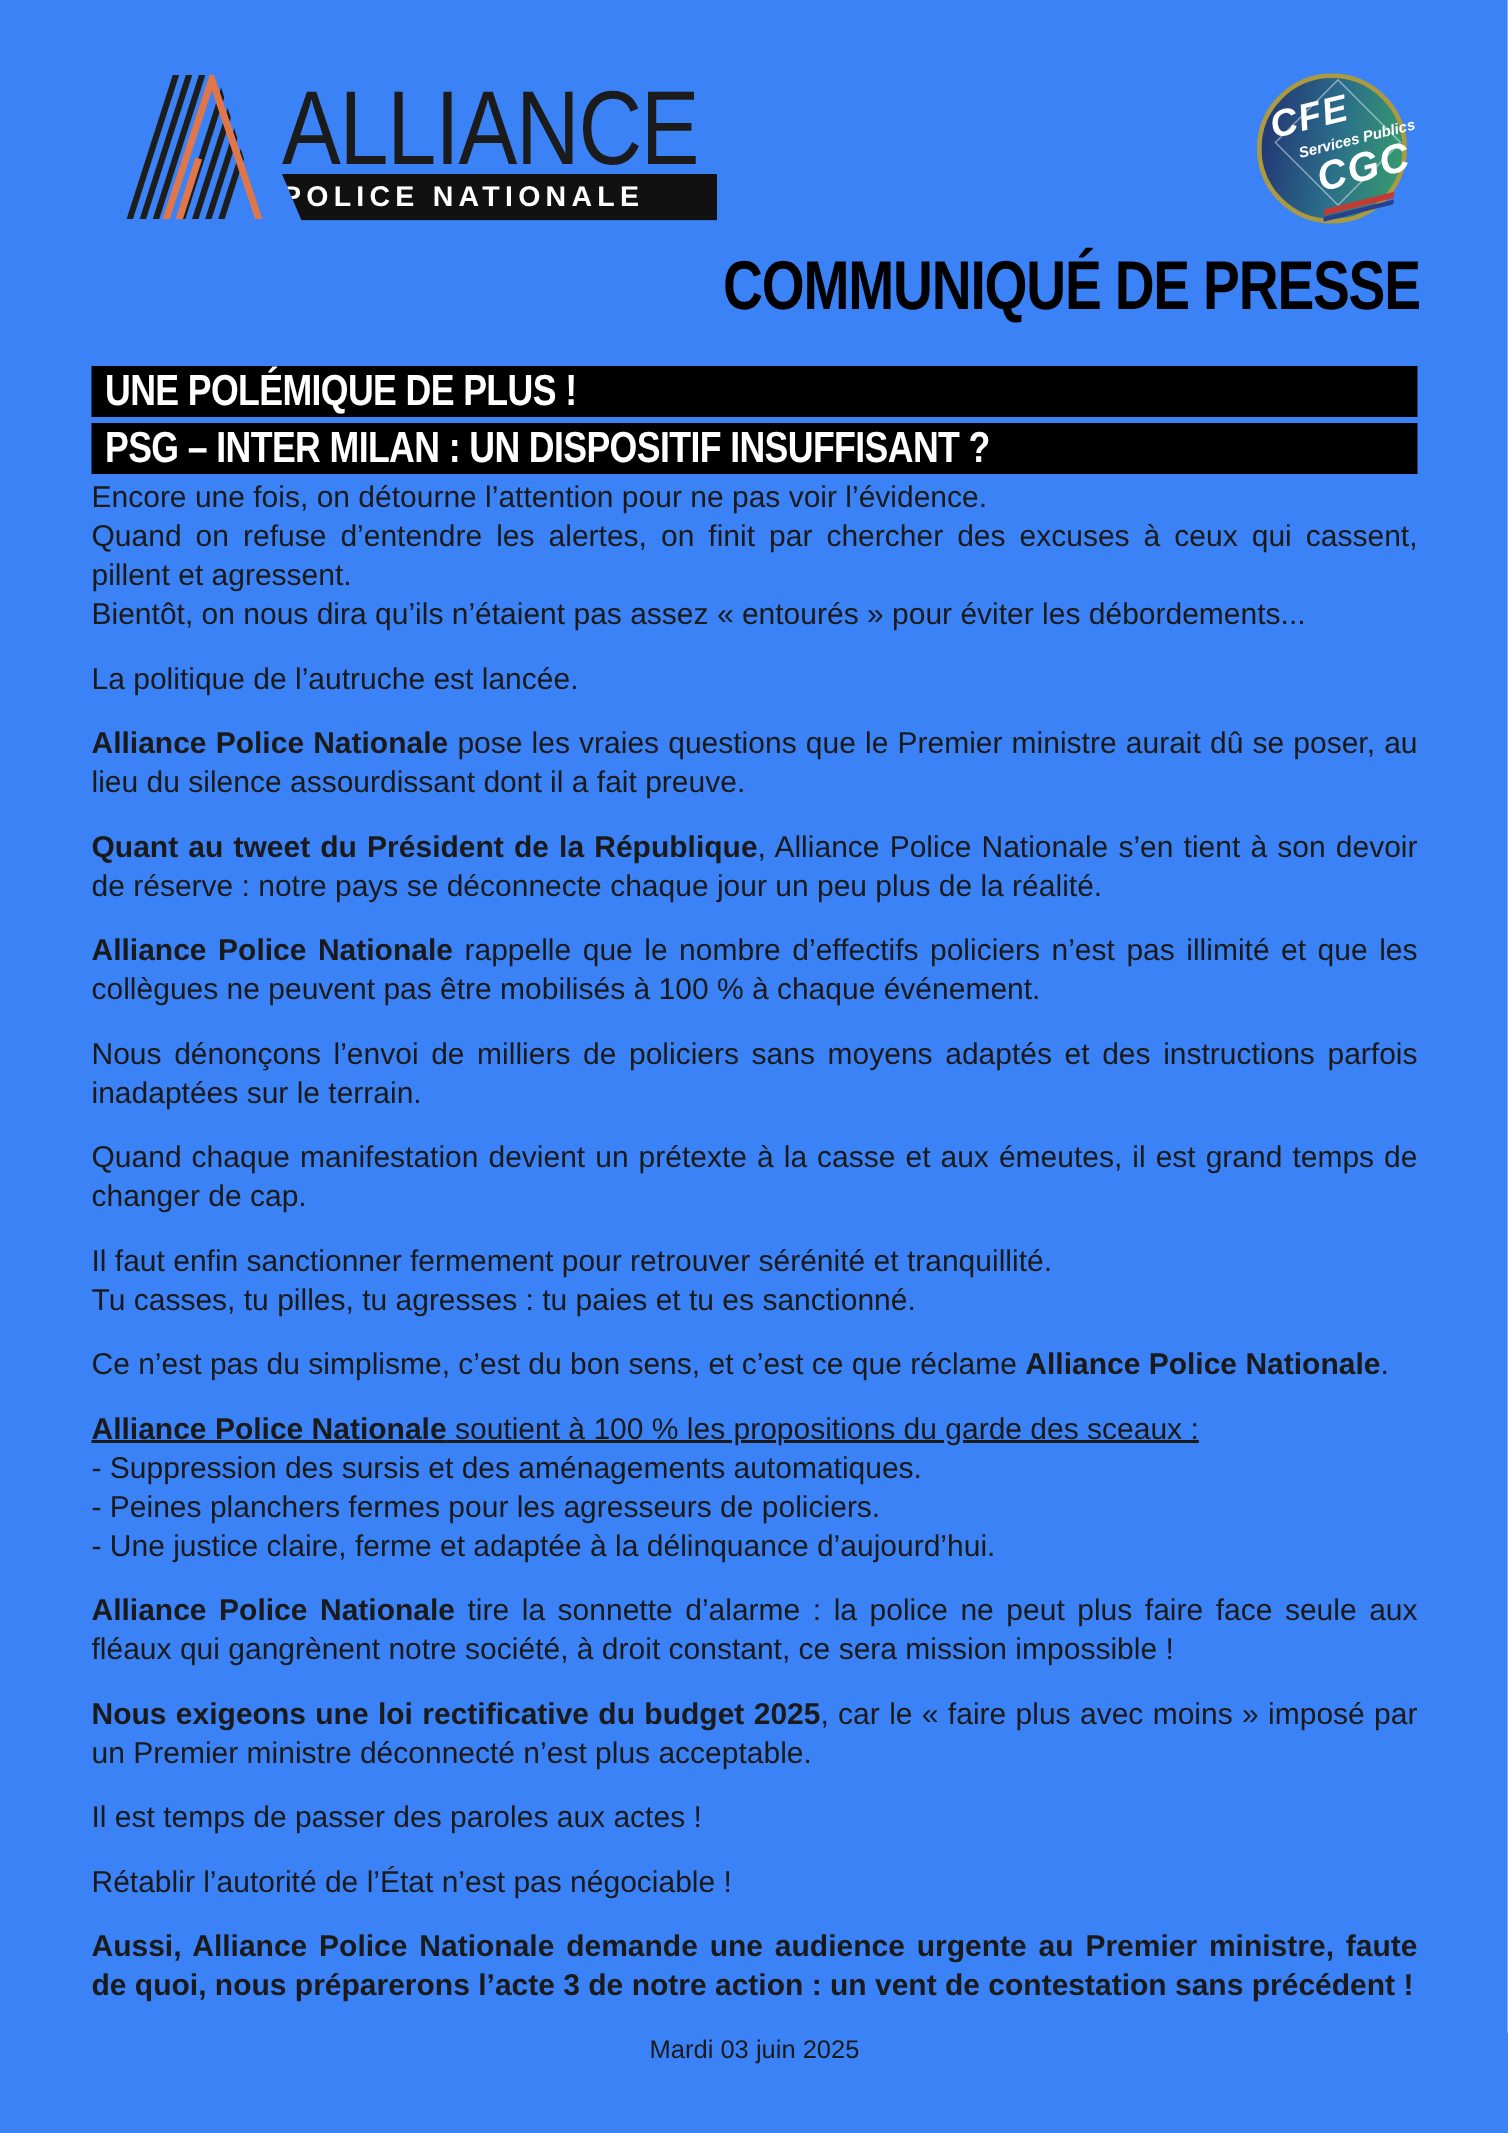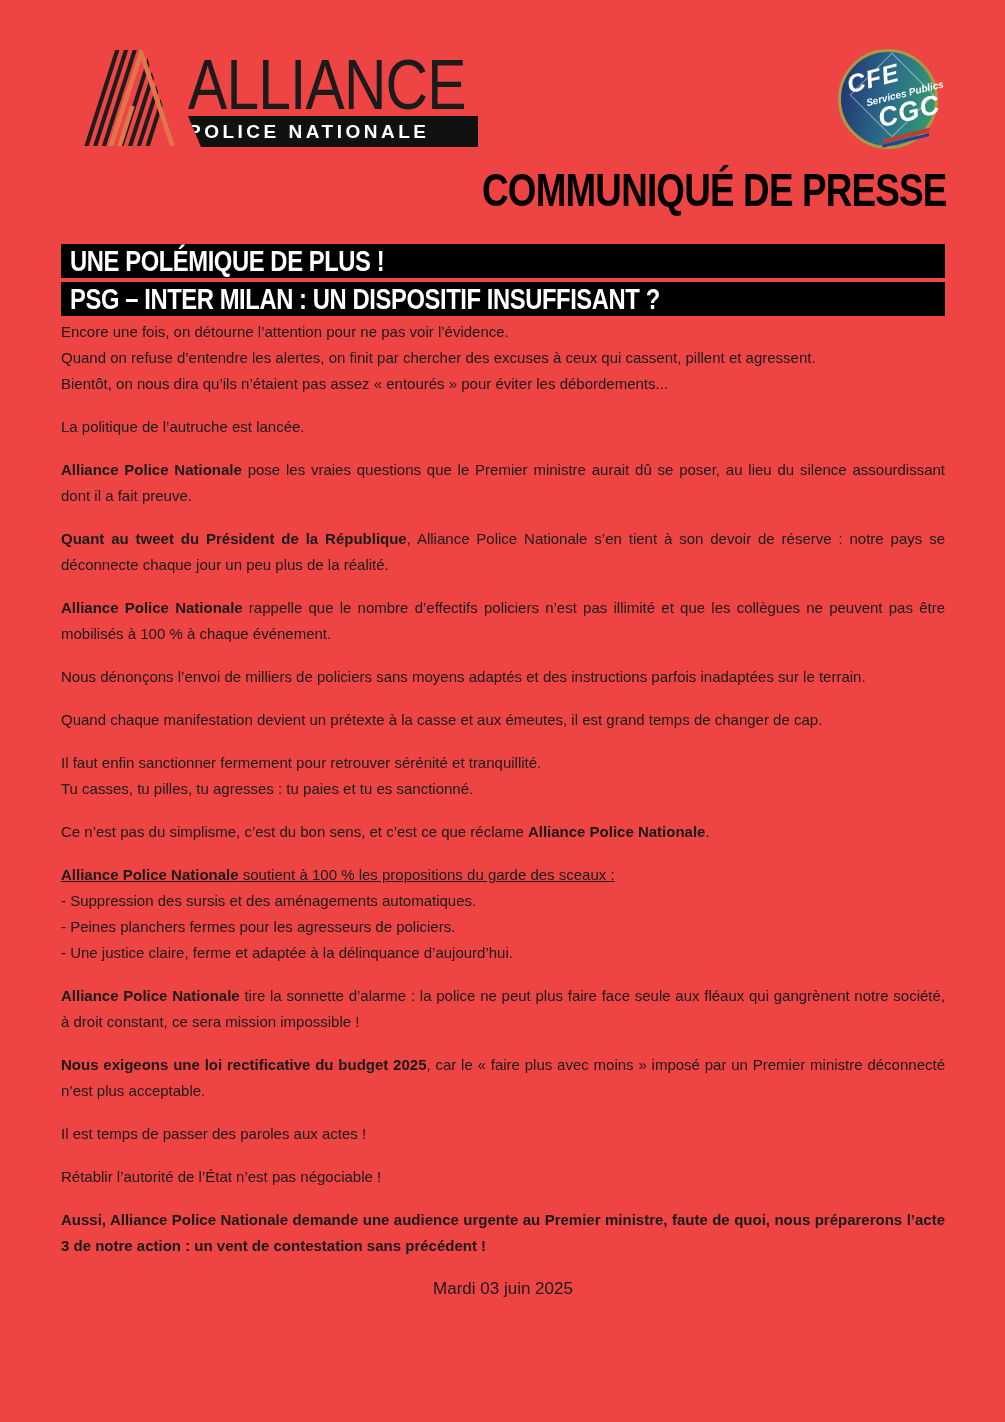--- a/index.html
+++ b/index.html
@@ -3,21 +3,21 @@
 <meta charset="utf-8">
 <style>
   html, body { margin: 0; padding: 0; }
   body {
     width: 1005px; height: 1422px;
     background: #ffffff;
     font-family: "Liberation Sans", sans-serif;
     color: #1a1a1a;
     overflow: hidden;
   }
-  .page { position: relative; width: 1005px; height: 1422px; background: #ef4444; }
+  .page { position: relative; width: 1005px; height: 1422px; background: #3b82f6; }
 
   
   .logo-mark { position: absolute; left: 83px; top: 50px; width: 97px; height: 96px; }
 
   .logo-brand {
     position: absolute; left: 188px; top: 50px;
     font-size: 70px; line-height: 1; font-weight: 400;
     letter-spacing: -1px; color: #1b1b1b; white-space: nowrap;
     transform: scaleX(0.84); transform-origin: left top;
   }
@@ -74,21 +74,21 @@
     margin-bottom: 4px;
   }
   .bar span {
     font-size: 29px; font-weight: 700; letter-spacing: -0.5px; white-space: nowrap;
     transform: scaleX(0.82); transform-origin: left center;
   }
 
   
   .body-text { position: absolute; left: 61px; top: 319px; width: 884px; }
   .para {
-    margin: 0; font-size: 15px; line-height: 26px; text-align: justify; color: #1a1a1a;
+    margin: 0; font-size: 20px; line-height: 26px; text-align: justify; color: #1a1a1a;
   }
   .para.spaced { margin-bottom: 17px; }
   .para .b { font-weight: 700; }
   .para .u { text-decoration: underline; }
   .date-line {
     margin: 16px 0 0 0; font-size: 17px; line-height: 26px; text-align: center; color: #1a1a1a;
   }
 </style>
 </head>
 <body>

